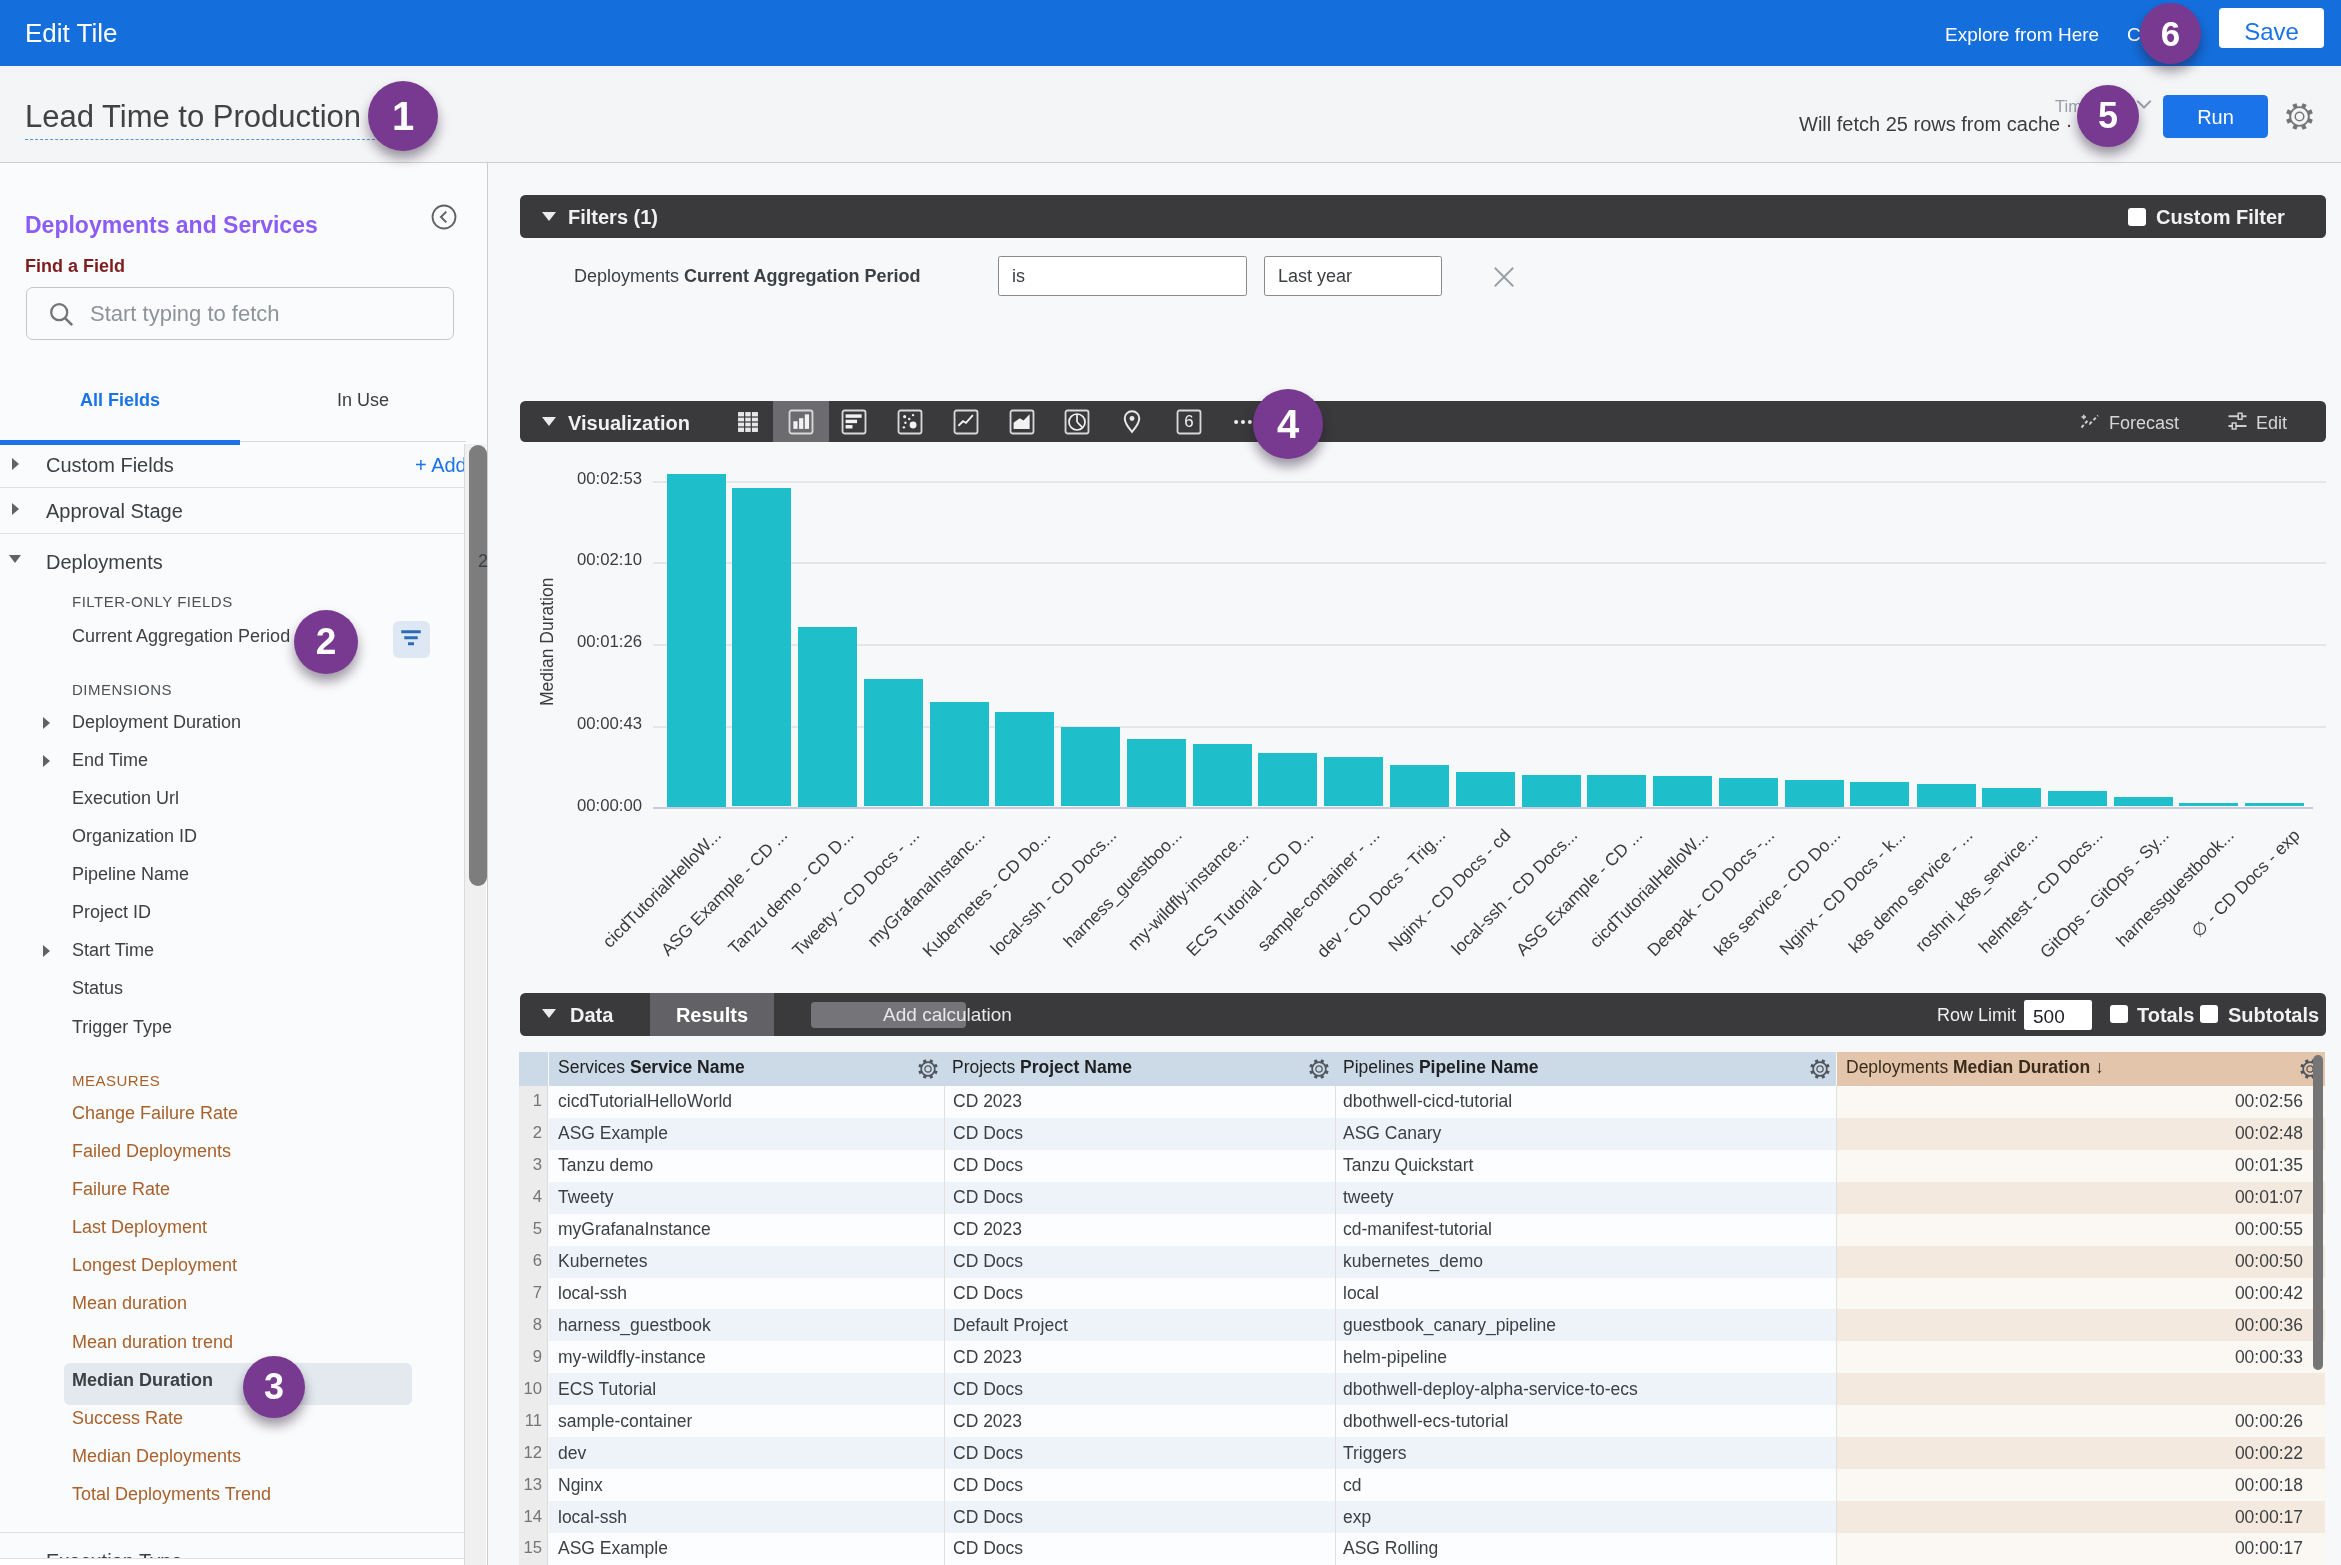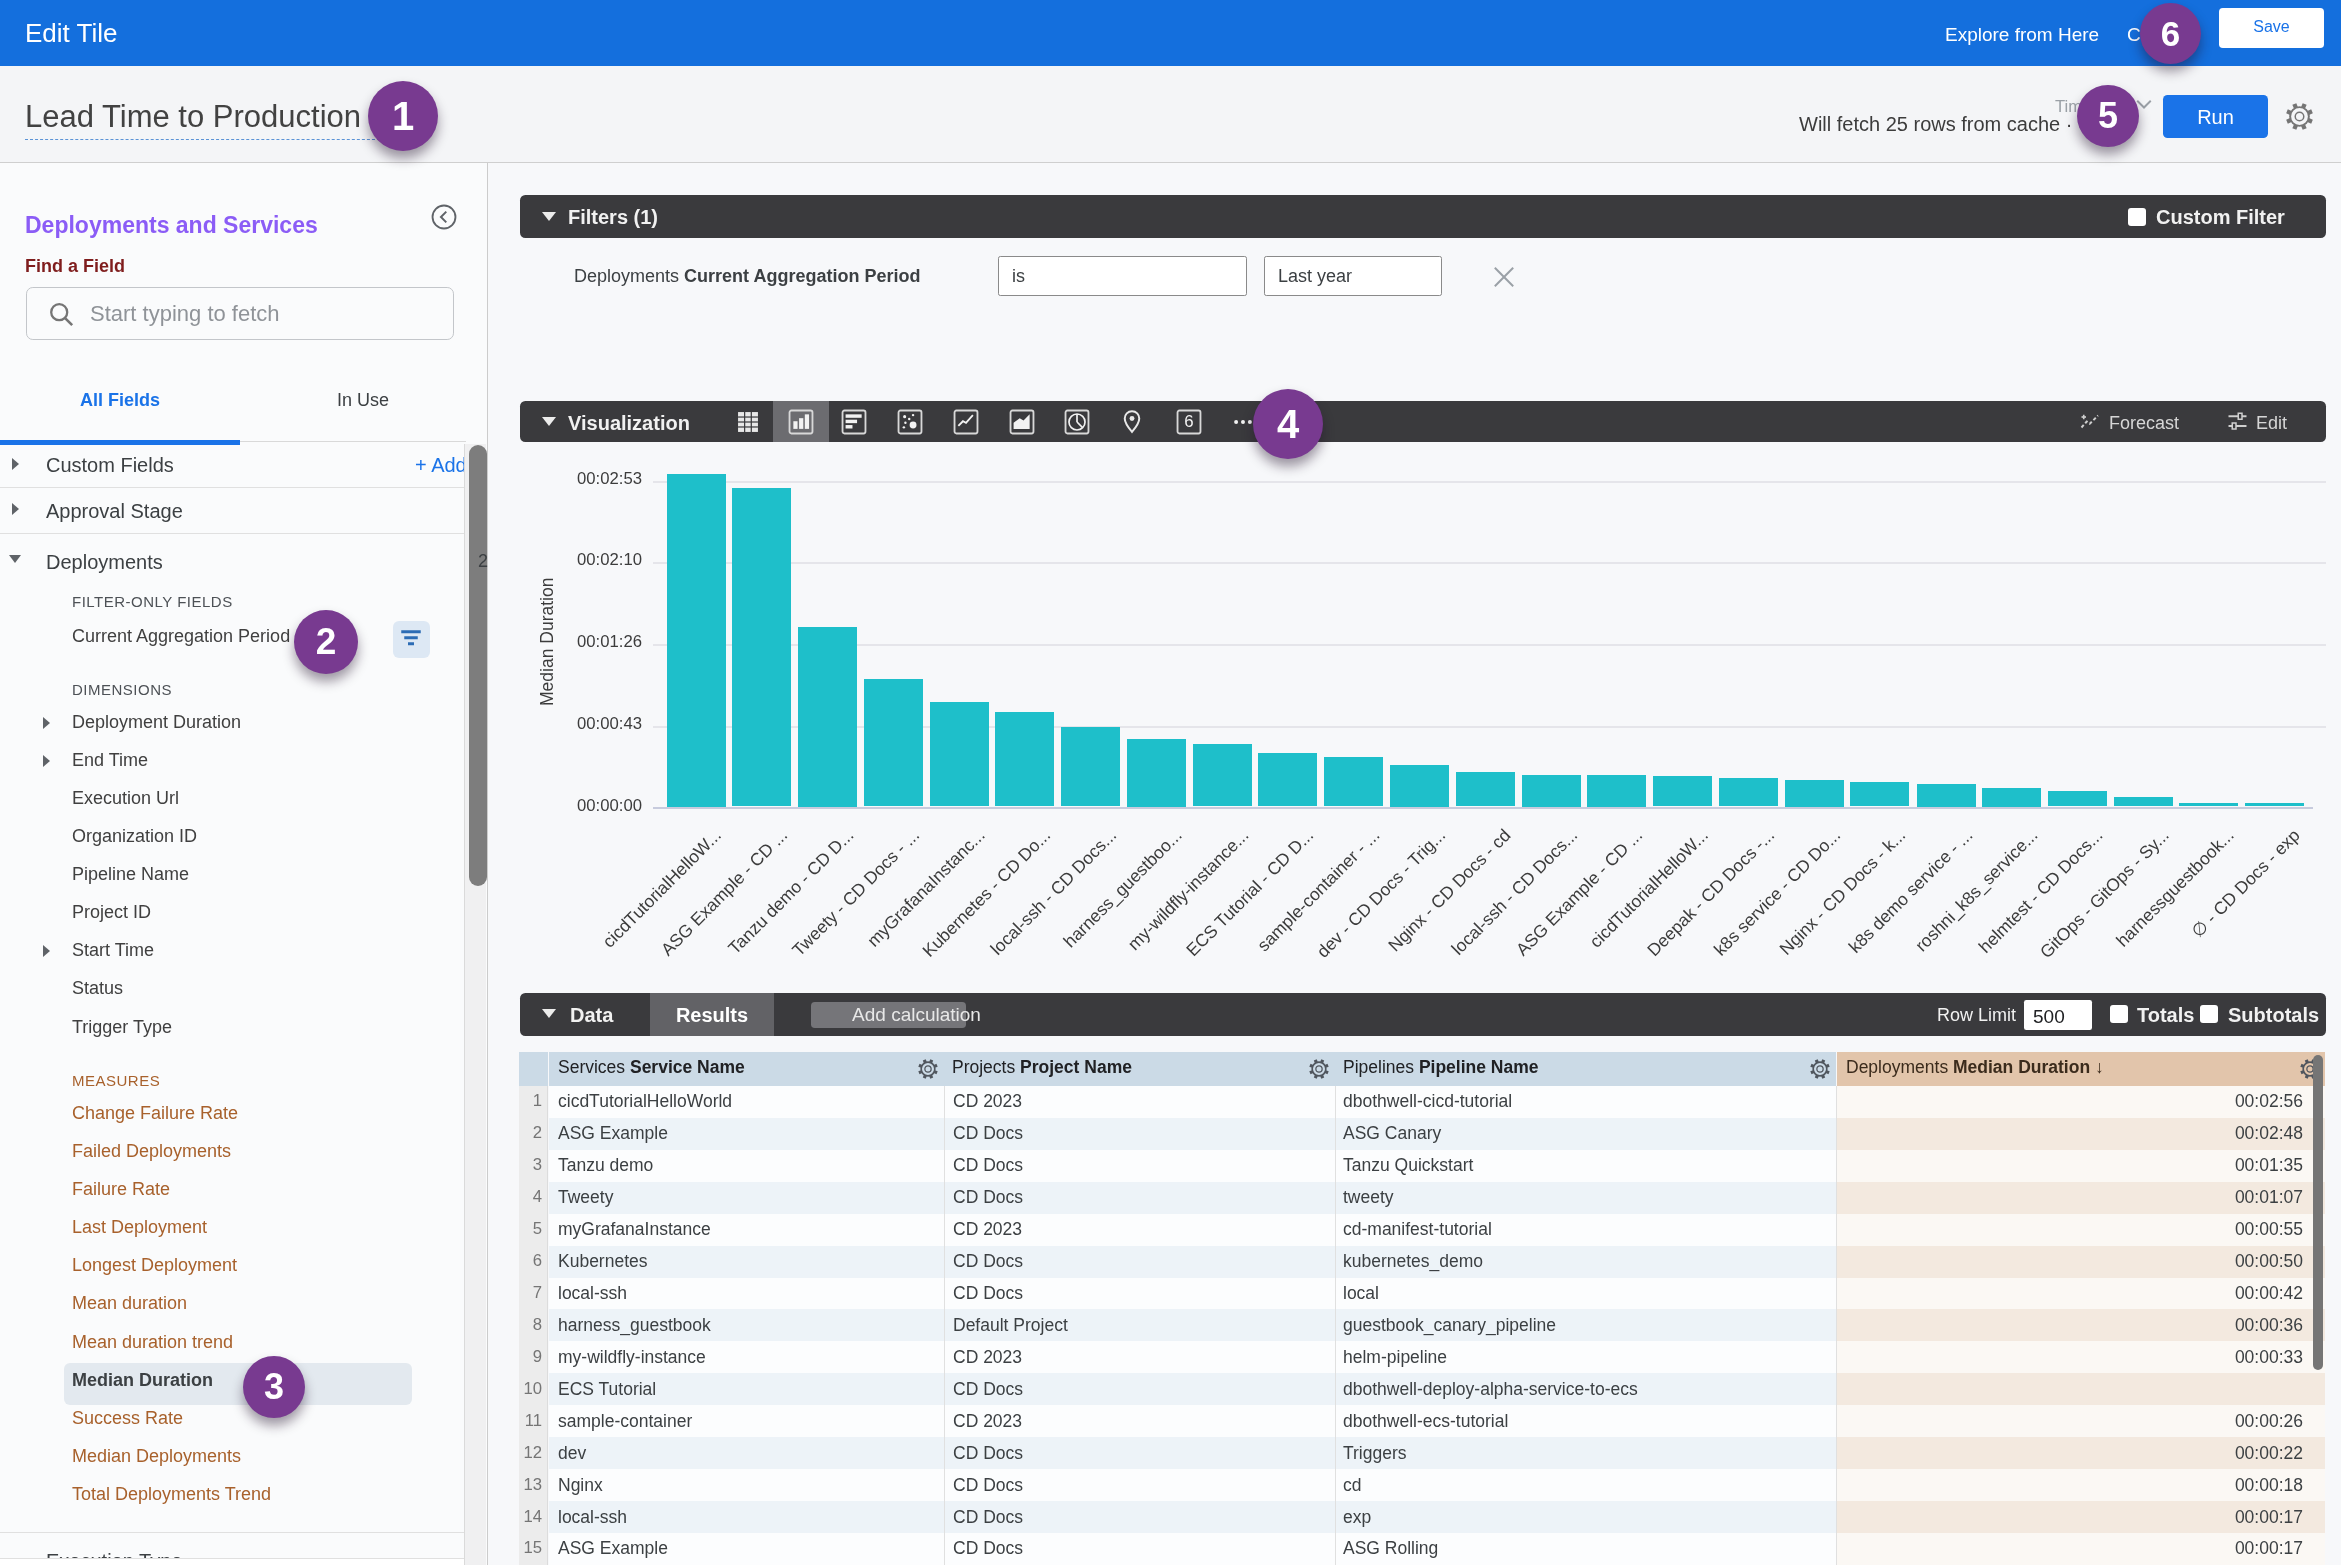--- a/index.html
+++ b/index.html
@@ -18,21 +18,21 @@
 .xlab { position:absolute; font-size:17.5px; color:#3c3c3c; white-space:nowrap; transform:rotate(-45deg); transform-origin:100% 0; text-align:right; }
 .hcell { position:absolute; top:1052px; height:34px; background:#cbdae6; }
 .gear { position:absolute; }
 </style></head><body>
 
 <div class="abs" style="left:0;top:0;width:2342px;height:66px;background:#146fdd;"></div>
 <div class="abs" style="left:25px;top:18px;font-size:26px;color:#fff;">Edit Tile</div>
 <div class="abs" style="left:1945px;top:23.6px;font-size:19px;color:#fff;font-weight:500;">Explore from Here</div>
 <div class="abs" style="left:2127px;top:23.6px;font-size:19px;color:#fff;font-weight:500;">Cancel</div>
 <div class="abs" style="left:2219px;top:8.4px;width:105px;height:40px;background:#fff;border-radius:3.8px;"></div>
-<div class="abs" style="left:2219px;top:17.5px;width:105px;text-align:center;font-size:16px;color:#1a73e8;font-weight:500;">Save</div>
+<div class="abs" style="left:2219px;top:17.5px;width:105px;text-align:center;font-size:24px;color:#1a73e8;font-weight:500;">Save</div>
 <div class="abs" style="left:0;top:66px;width:2342px;height:97px;background:#f4f5f7;border-bottom:1.5px solid #cfcfcf;"></div>
 <div class="abs" style="left:25px;top:99px;font-size:31px;color:#424242;">Lead Time to Production</div>
 <div class="abs" style="left:25px;top:119px;width:360px;height:21px;border-bottom:1.5px dashed #5b93d6;"></div>
 <div class="abs" style="left:1799px;top:113px;font-size:20px;color:#3c3c3c;">Will fetch 25 rows from cache · UTC</div>
 <div class="abs" style="left:2055px;top:97px;font-size:16.7px;color:#9aa0a6;">Timezone</div>
 <svg class="abs" style="left:2134px;top:97px;" width="20" height="15" viewBox="0 0 26 20">
     <polyline points="4,5 13,14 22,5" fill="none" stroke="#9aa0a6" stroke-width="2.6"></polyline>
   </svg>
 <div class="abs" style="left:2163px;top:95px;width:105px;height:43px;background:#1a73e8;border-radius:4.6px;"></div>
 <div class="abs" style="left:2163px;top:106px;width:105px;text-align:center;font-size:20px;color:#fff;font-weight:500;">Run</div>
@@ -264,21 +264,21 @@
 <div class="bar" style="left:2179px;top:803px;height:3px;"></div>
 <div class="xlab" style="right:118px;top:825px;">harnessguestbook...</div>
 <div class="bar" style="left:2245px;top:803px;height:3px;"></div>
 <div class="xlab" style="right:52px;top:825px;">∅ - CD Docs - exp</div>
 <div class="bar-dark abs" style="left:520px;top:993px;width:1806px;height:43px;"></div>
 <div class="caret abs" style="left:542px;top:1009px;border-left-width:7.6px;border-right-width:7.6px;border-top-width:9px;"></div>
 <div class="abs" style="left:570px;top:1004px;font-size:20px;font-weight:bold;color:#f1f1f1;">Data</div>
 <div class="abs" style="left:650px;top:993px;width:124px;height:43px;background:#626266;"></div>
 <div class="abs" style="left:650px;top:1004px;width:124px;text-align:center;font-size:20px;font-weight:bold;color:#fff;">Results</div>
 <div class="abs" style="left:811px;top:1002px;width:155px;height:26px;background:#757579;border-radius:3.8px;"></div>
-<div class="abs" style="left:823px;top:1004px;width:187px;text-align:center;font-size:19px;font-weight:500;color:#e8e8e8;">Add calculation</div>
+<div class="abs" style="left:854px;top:1004px;width:187px;text-align:center;font-size:19px;font-weight:500;color:#e8e8e8;">Add calculation</div>
 <div class="abs" style="left:1937px;top:1005px;font-size:18px;color:#f1f1f1;">Row Limit</div>
 <div class="abs" style="left:2024px;top:1000px;width:68px;height:30px;background:#fff;border-radius:2.3px;"></div>
 <div class="abs" style="left:2033px;top:1006px;font-size:19px;color:#202124;">500</div>
 <div class="ck abs" style="left:2110px;top:1005px;"></div>
 <div class="abs" style="left:2137px;top:1004px;font-size:20px;font-weight:bold;color:#f1f1f1;">Totals</div>
 <div class="ck abs" style="left:2200px;top:1005px;"></div>
 <div class="abs" style="left:2228px;top:1004px;font-size:20px;font-weight:bold;color:#f1f1f1;">Subtotals</div>
 <div class="hcell" style="left:519px;width:29px;"></div>
 <div class="hcell" style="left:549px;width:396px;"></div>
 <div class="hcell" style="left:945px;width:390px;"></div>

